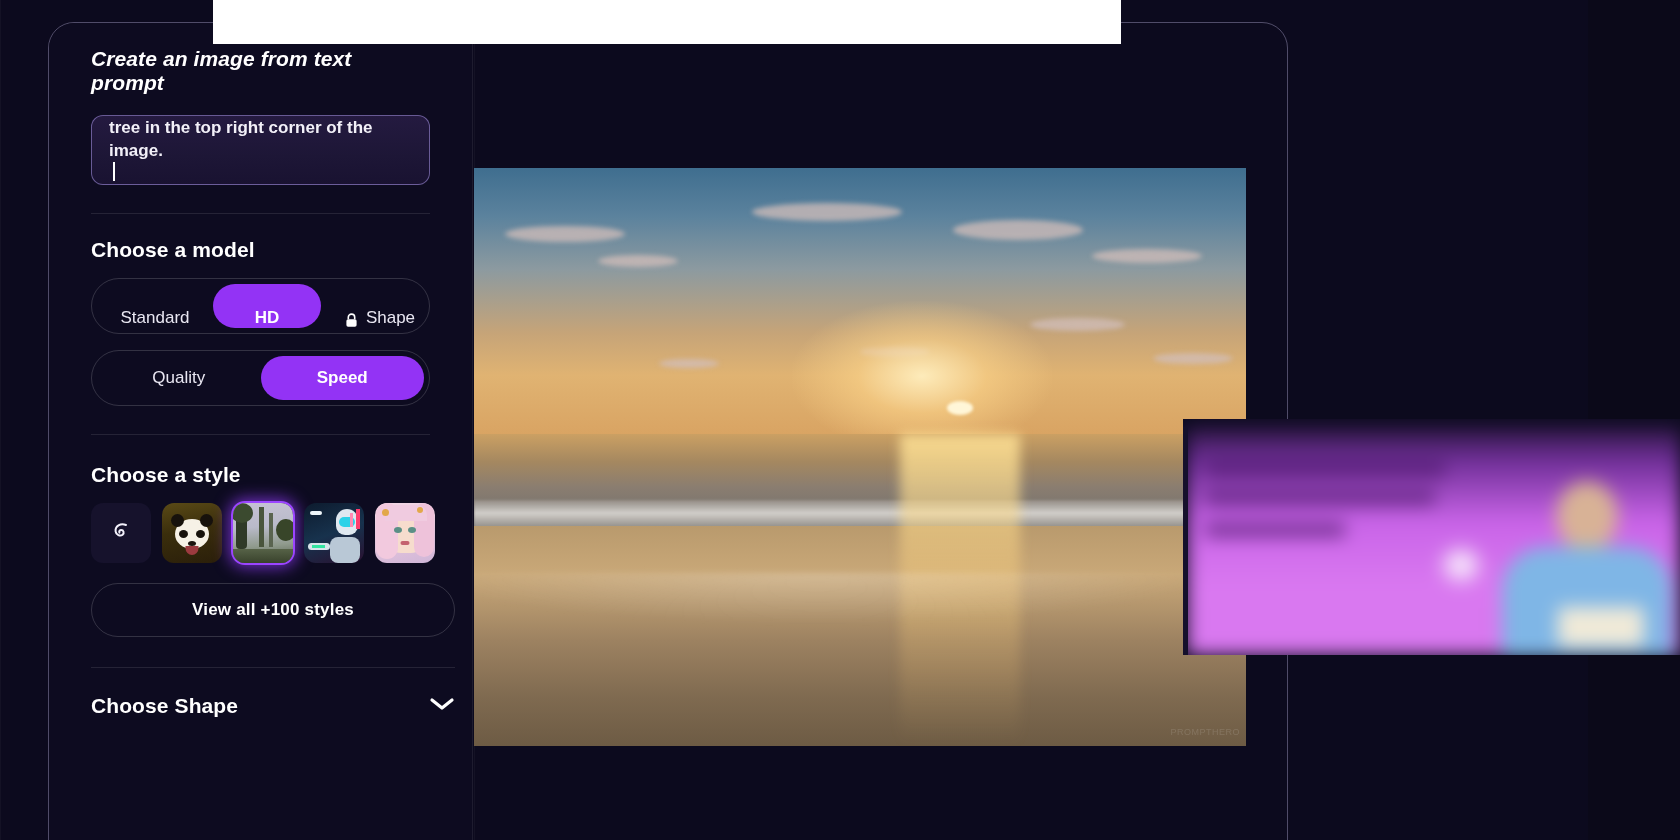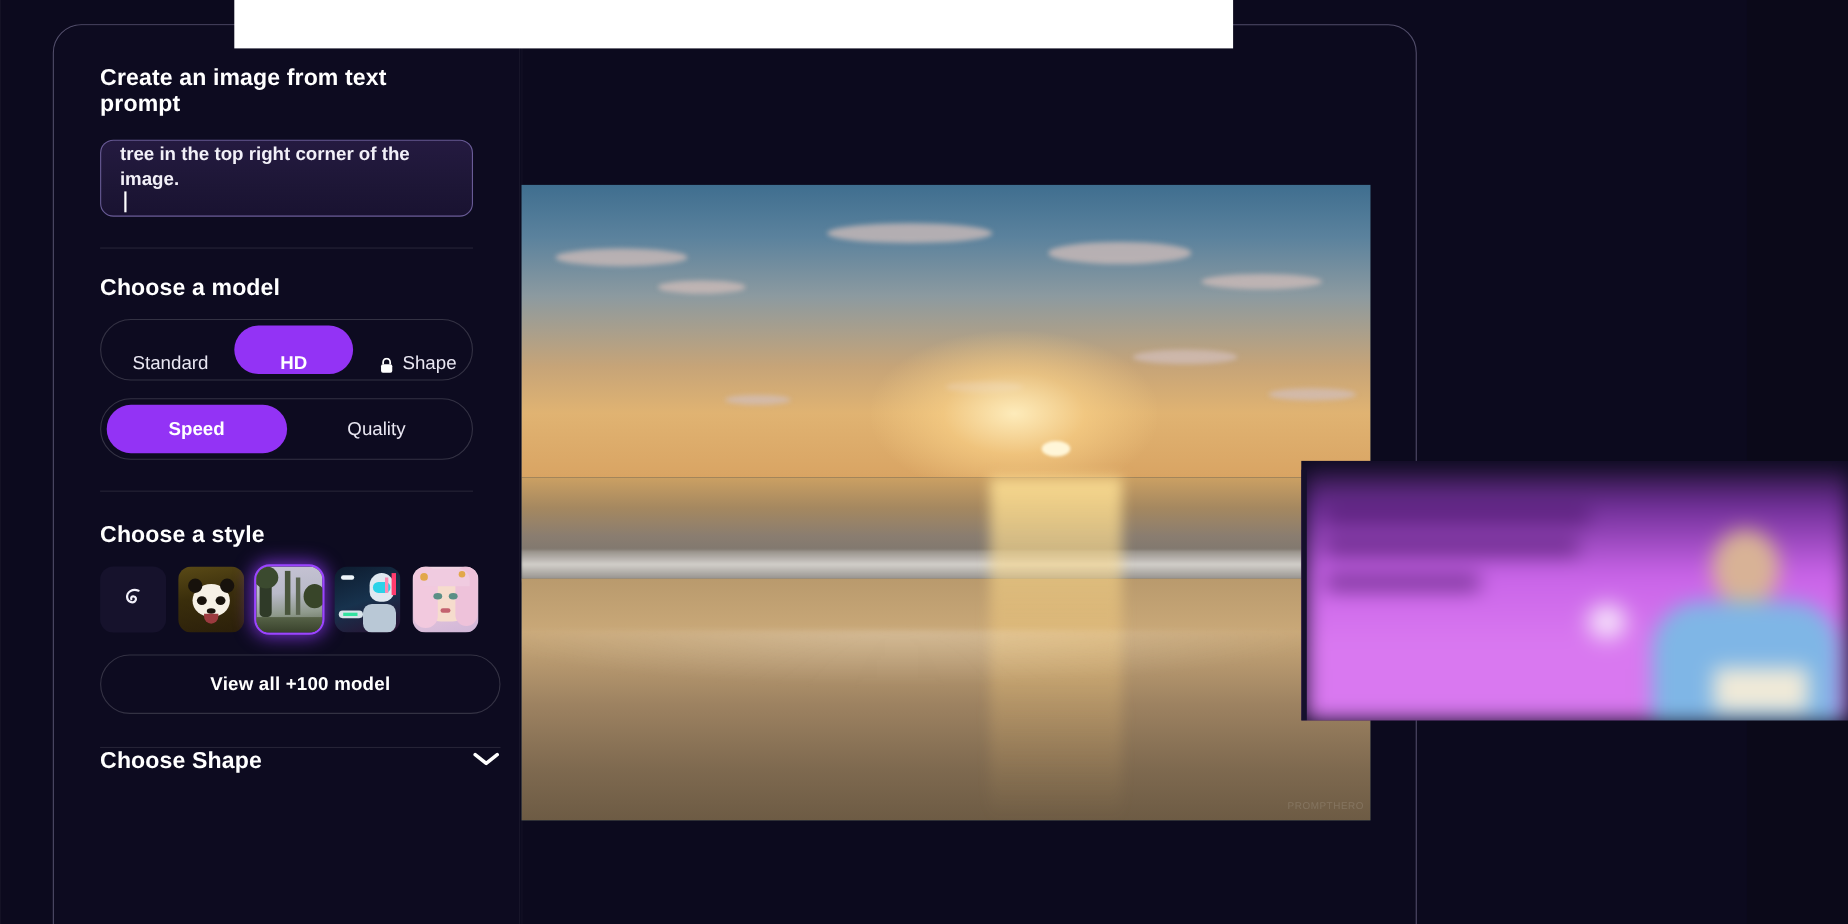--- a/index.html
+++ b/index.html
@@ -55,21 +55,21 @@
     overflow: hidden;
   }
 
   .section-title {
     color: #ffffff;
     font-size: 21px;
     font-weight: 700;
     letter-spacing: 0.1px;
   }
 
-  #panel-heading { margin-top: 36px; }
+  #panel-heading { margin-top: 24px; font-style: italic; }
 
   
   #prompt-box {
     margin-top: 20px;
     height: 70px;
     border: 1px solid rgba(168,150,230,0.55);
     border-radius: 12px;
     background: linear-gradient(180deg, #241a40 0%, #1d1636 60%, #191231 100%);
     padding: 0 17px;
     overflow: hidden;
@@ -177,20 +177,21 @@
     color: #ffffff;
     font-size: 17px;
     font-weight: 600;
     cursor: pointer;
     letter-spacing: 0.2px;
   }
 
   #shape-divider { margin-top: 30px; width: 364px; }
 
   #shape-row {
+    margin-top: 26px;
     width: 364px;
     display: flex;
     align-items: center;
     justify-content: space-between;
     cursor: pointer;
   }
 
   
   #generated-image {
     position: absolute;
@@ -425,25 +426,25 @@
             <path d="M3.3 6.2V4.3a3.2 3.2 0 0 1 6.4 0v1.9" fill="none" stroke="#ffffff" stroke-width="1.6"></path>
             <rect x="1.4" y="6.2" width="10.2" height="7.6" rx="1.7" fill="#ffffff"></rect>
           </svg>
         </span>
         <span>Shape</span>
       </div>
     </div>
 
 
     <div class="segmented" id="preference-segmented">
+      <div class="seg-item">
+        <span>Quality</span>
+      </div>
       <div class="seg-item active">
         <span>Speed</span>
-      </div>
-      <div class="seg-item">
-        <span>Quality</span>
       </div>
     </div>
 
     <div class="divider"></div>
 
     <div id="style-heading" class="section-title">Choose a style</div>
 
     <div id="style-thumbs">
 
       <div class="thumb thumb-none">
@@ -496,21 +497,21 @@
         <div style="position:absolute;left:19px;top:24px;width:8px;height:6px;border-radius:50%;background:#5b8f86;"></div>
         <div style="position:absolute;right:19px;top:24px;width:8px;height:6px;border-radius:50%;background:#5b8f86;"></div>
         <div style="position:absolute;left:50%;top:38px;transform:translateX(-50%);width:9px;height:4px;border-radius:3px;background:#c4626f;"></div>
         <div style="position:absolute;left:7px;top:6px;width:7px;height:7px;border-radius:50%;background:#e2a84a;"></div>
         <div style="position:absolute;right:12px;top:4px;width:6px;height:6px;border-radius:50%;background:#e2a84a;"></div>
       </div>
 
     </div>
 
     <div id="view-all-styles">
-      <span>View all +100 model</span>
+      <span>View all +100 styles</span>
     </div>
 
     <div id="shape-divider" class="divider"></div>
 
     <div id="shape-row">
       <span class="section-title">Choose Shape</span>
       <span>
         <svg width="26" height="16" viewBox="0 0 26 16" aria-hidden="true">
           <path d="M3 4 L13 12 L23 4" fill="none" stroke="#ffffff" stroke-width="3.2" stroke-linecap="round" stroke-linejoin="round"></path>
         </svg>

